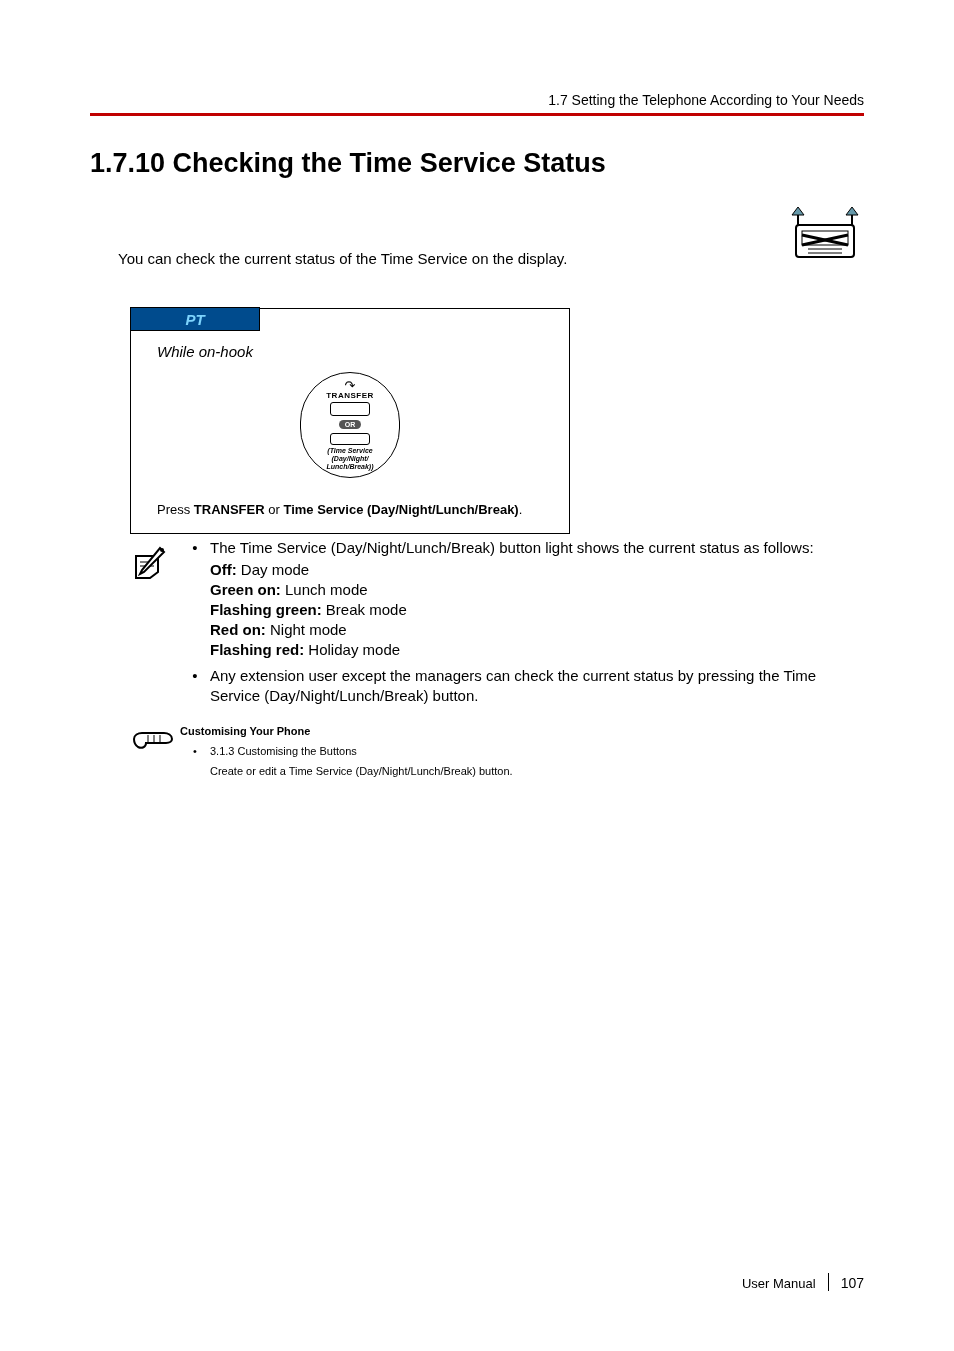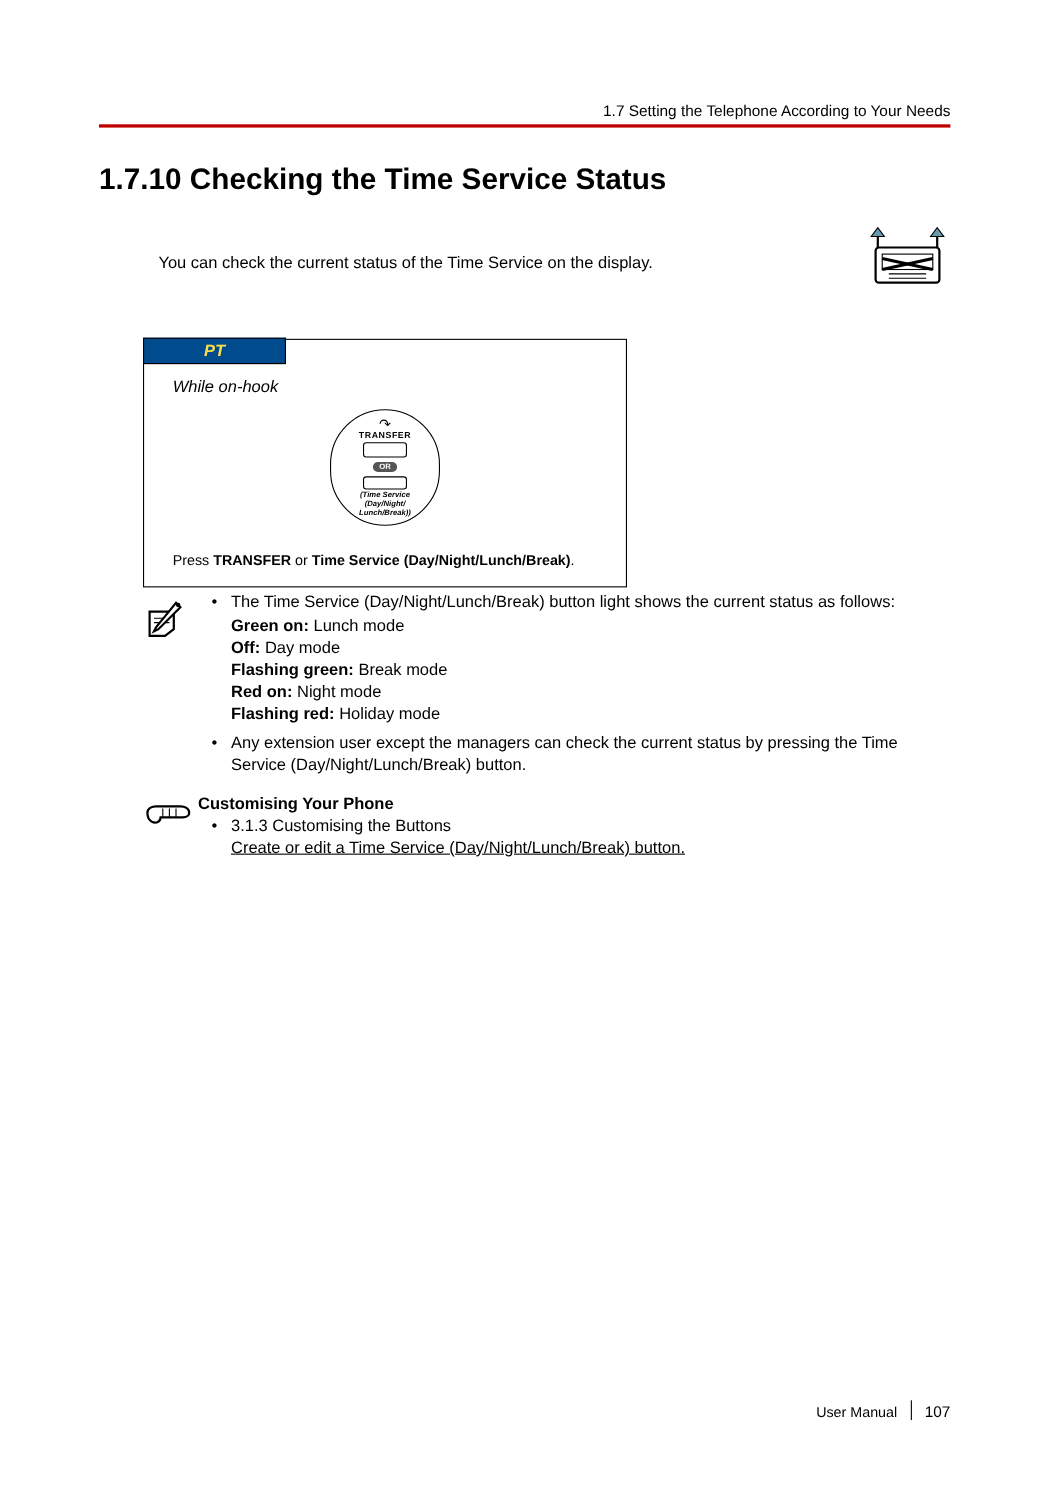--- a/index.html
+++ b/index.html
@@ -1,49 +1,49 @@
 <!DOCTYPE html>
 <html><head>
 <meta charset="utf-8">
 <style>
   * { box-sizing: border-box; margin: 0; padding: 0; }
   html, body { width: 954px; height: 1351px; background: #fff; font-family: Arial, Helvetica, sans-serif; color: #000; }
   .page { position: relative; width: 954px; height: 1351px; padding: 0 90px; }
   .header-line { position: absolute; top: 113px; left: 90px; right: 90px; height: 3px; background: #c00000; }
   .header-text { position: absolute; top: 92px; right: 90px; font-size: 14px; font-weight: normal; }
   .section-title { position: absolute; top: 148px; left: 90px; font-size: 27px; font-weight: bold; }
-  .intro-row { position: absolute; top: 205px; left: 144px; right: 90px; display: flex; align-items: center; justify-content: space-between; }
+  .intro-row { position: absolute; top: 205px; left: 118px; right: 90px; display: flex; align-items: flex-end; justify-content: space-between; }
   .intro-text { font-size: 15px; padding-top: 6px; }
   .device-icon { width: 78px; height: 62px; }
   .pt-box { position: absolute; top: 308px; left: 130px; width: 440px; border: 1px solid #000; }
-  .pt-tab { position: absolute; top: -2px; left: -1px; width: 130px; height: 24px; background: #004b8d; color: #fde047; font-size: 15px; font-weight: bold; font-style: italic; text-align: center; line-height: 24px; border: 1px solid #000; }
+  .pt-tab { position: absolute; top: -2px; left: -1px; width: 130px; height: 24px; background: #004b8d; color: #7dd3fc; font-size: 15px; font-weight: bold; font-style: italic; text-align: center; line-height: 24px; border: 1px solid #000; }
   .pt-inner { padding: 34px 20px 16px 20px; }
   .onhook-label { font-size: 15px; font-style: italic; margin-bottom: 12px; margin-left: 6px; }
   .btn-stack-wrap { display: flex; justify-content: center; }
   .btn-stack { width: 100px; border: 1px solid #000; border-radius: 50px; padding: 8px 6px 6px 6px; display: flex; flex-direction: column; align-items: center; }
   .transfer-arrow { font-size: 13px; line-height: 10px; }
   .transfer-label { font-size: 8px; font-weight: bold; letter-spacing: 0.5px; margin-bottom: 2px; }
   .key { width: 40px; height: 14px; border: 1px solid #000; border-radius: 3px; background: #fff; }
   .or-pill { margin: 4px 0 4px 0; background: #555; color: #fff; border-radius: 8px; font-size: 7px; font-weight: bold; padding: 1px 6px; }
   .key2 { width: 40px; height: 12px; border: 1px solid #000; border-radius: 3px; background: #fff; margin-bottom: 2px; }
   .ts-label { font-size: 7px; font-style: italic; font-weight: bold; text-align: center; line-height: 8px; }
   .press-text { font-size: 13px; margin-top: 24px; margin-left: 6px; }
   .bullets-wrap { position: absolute; top: 538px; left: 130px; right: 90px; display: flex; }
   .note-icon { width: 50px; flex-shrink: 0; padding-top: 6px; }
   .bullet-col { flex: 1; font-size: 15px; line-height: 20px; }
   .bullet-row { display: flex; margin-bottom: 2px; }
   .bullet-dot { width: 30px; flex-shrink: 0; text-align: center; }
   .sublines { margin-left: 30px; }
   .custom-wrap { position: absolute; top: 721px; left: 130px; right: 90px; display: flex; }
   .hand-icon { width: 50px; flex-shrink: 0; padding-top: 2px; }
-  .custom-col { flex: 1; font-size: 15px; line-height: 20px; }
+  .custom-col { flex: 1; font-size: 11px; line-height: 20px; }
   .custom-heading { font-weight: bold; }
   .custom-bullet { display: flex; }
   .custom-dot { width: 30px; flex-shrink: 0; text-align: center; }
-  .custom-sub { margin-left: 30px; text-decoration: underline; }
+  .custom-sub { margin-left: 30px; }
   .footer { position: absolute; bottom: 60px; right: 90px; font-size: 13px; display: flex; align-items: flex-end; }
   .footer .pipe { margin: 0 12px; width: 1px; height: 18px; background: #000; display: inline-block; }
   .footer .pnum { font-size: 14px; }
 </style>
 </head>
 <body>
 
 <div class="page">
   <div class="header-text">1.7 Setting the Telephone According to Your Needs</div>
   <div class="header-line"></div>
@@ -99,22 +99,22 @@
         <path d="M30 4 L34 8 L14 28 L10 30 L12 26 Z" fill="#fff" stroke="#000" stroke-width="2"></path>
         <circle cx="32" cy="6" r="2" fill="#000"></circle>
       </svg>
     </div>
     <div class="bullet-col">
       <div class="bullet-row">
         <div class="bullet-dot">•</div>
         <div>The Time Service (Day/Night/Lunch/Break) button light shows the current status as follows:</div>
       </div>
       <div class="sublines">
+        <div><b>Off:</b><span> Day mode</span></div>
         <div><b>Green on:</b><span> Lunch mode</span></div>
-        <div><b>Off:</b><span> Day mode</span></div>
         <div><b>Flashing green:</b><span> Break mode</span></div>
         <div><b>Red on:</b><span> Night mode</span></div>
         <div><b>Flashing red:</b><span> Holiday mode</span></div>
       </div>
       <div class="bullet-row" style="margin-top:6px;">
         <div class="bullet-dot">•</div>
         <div>Any extension user except the managers can check the current status by pressing the Time Service (Day/Night/Lunch/Break) button.</div>
       </div>
     </div>
   </div>

